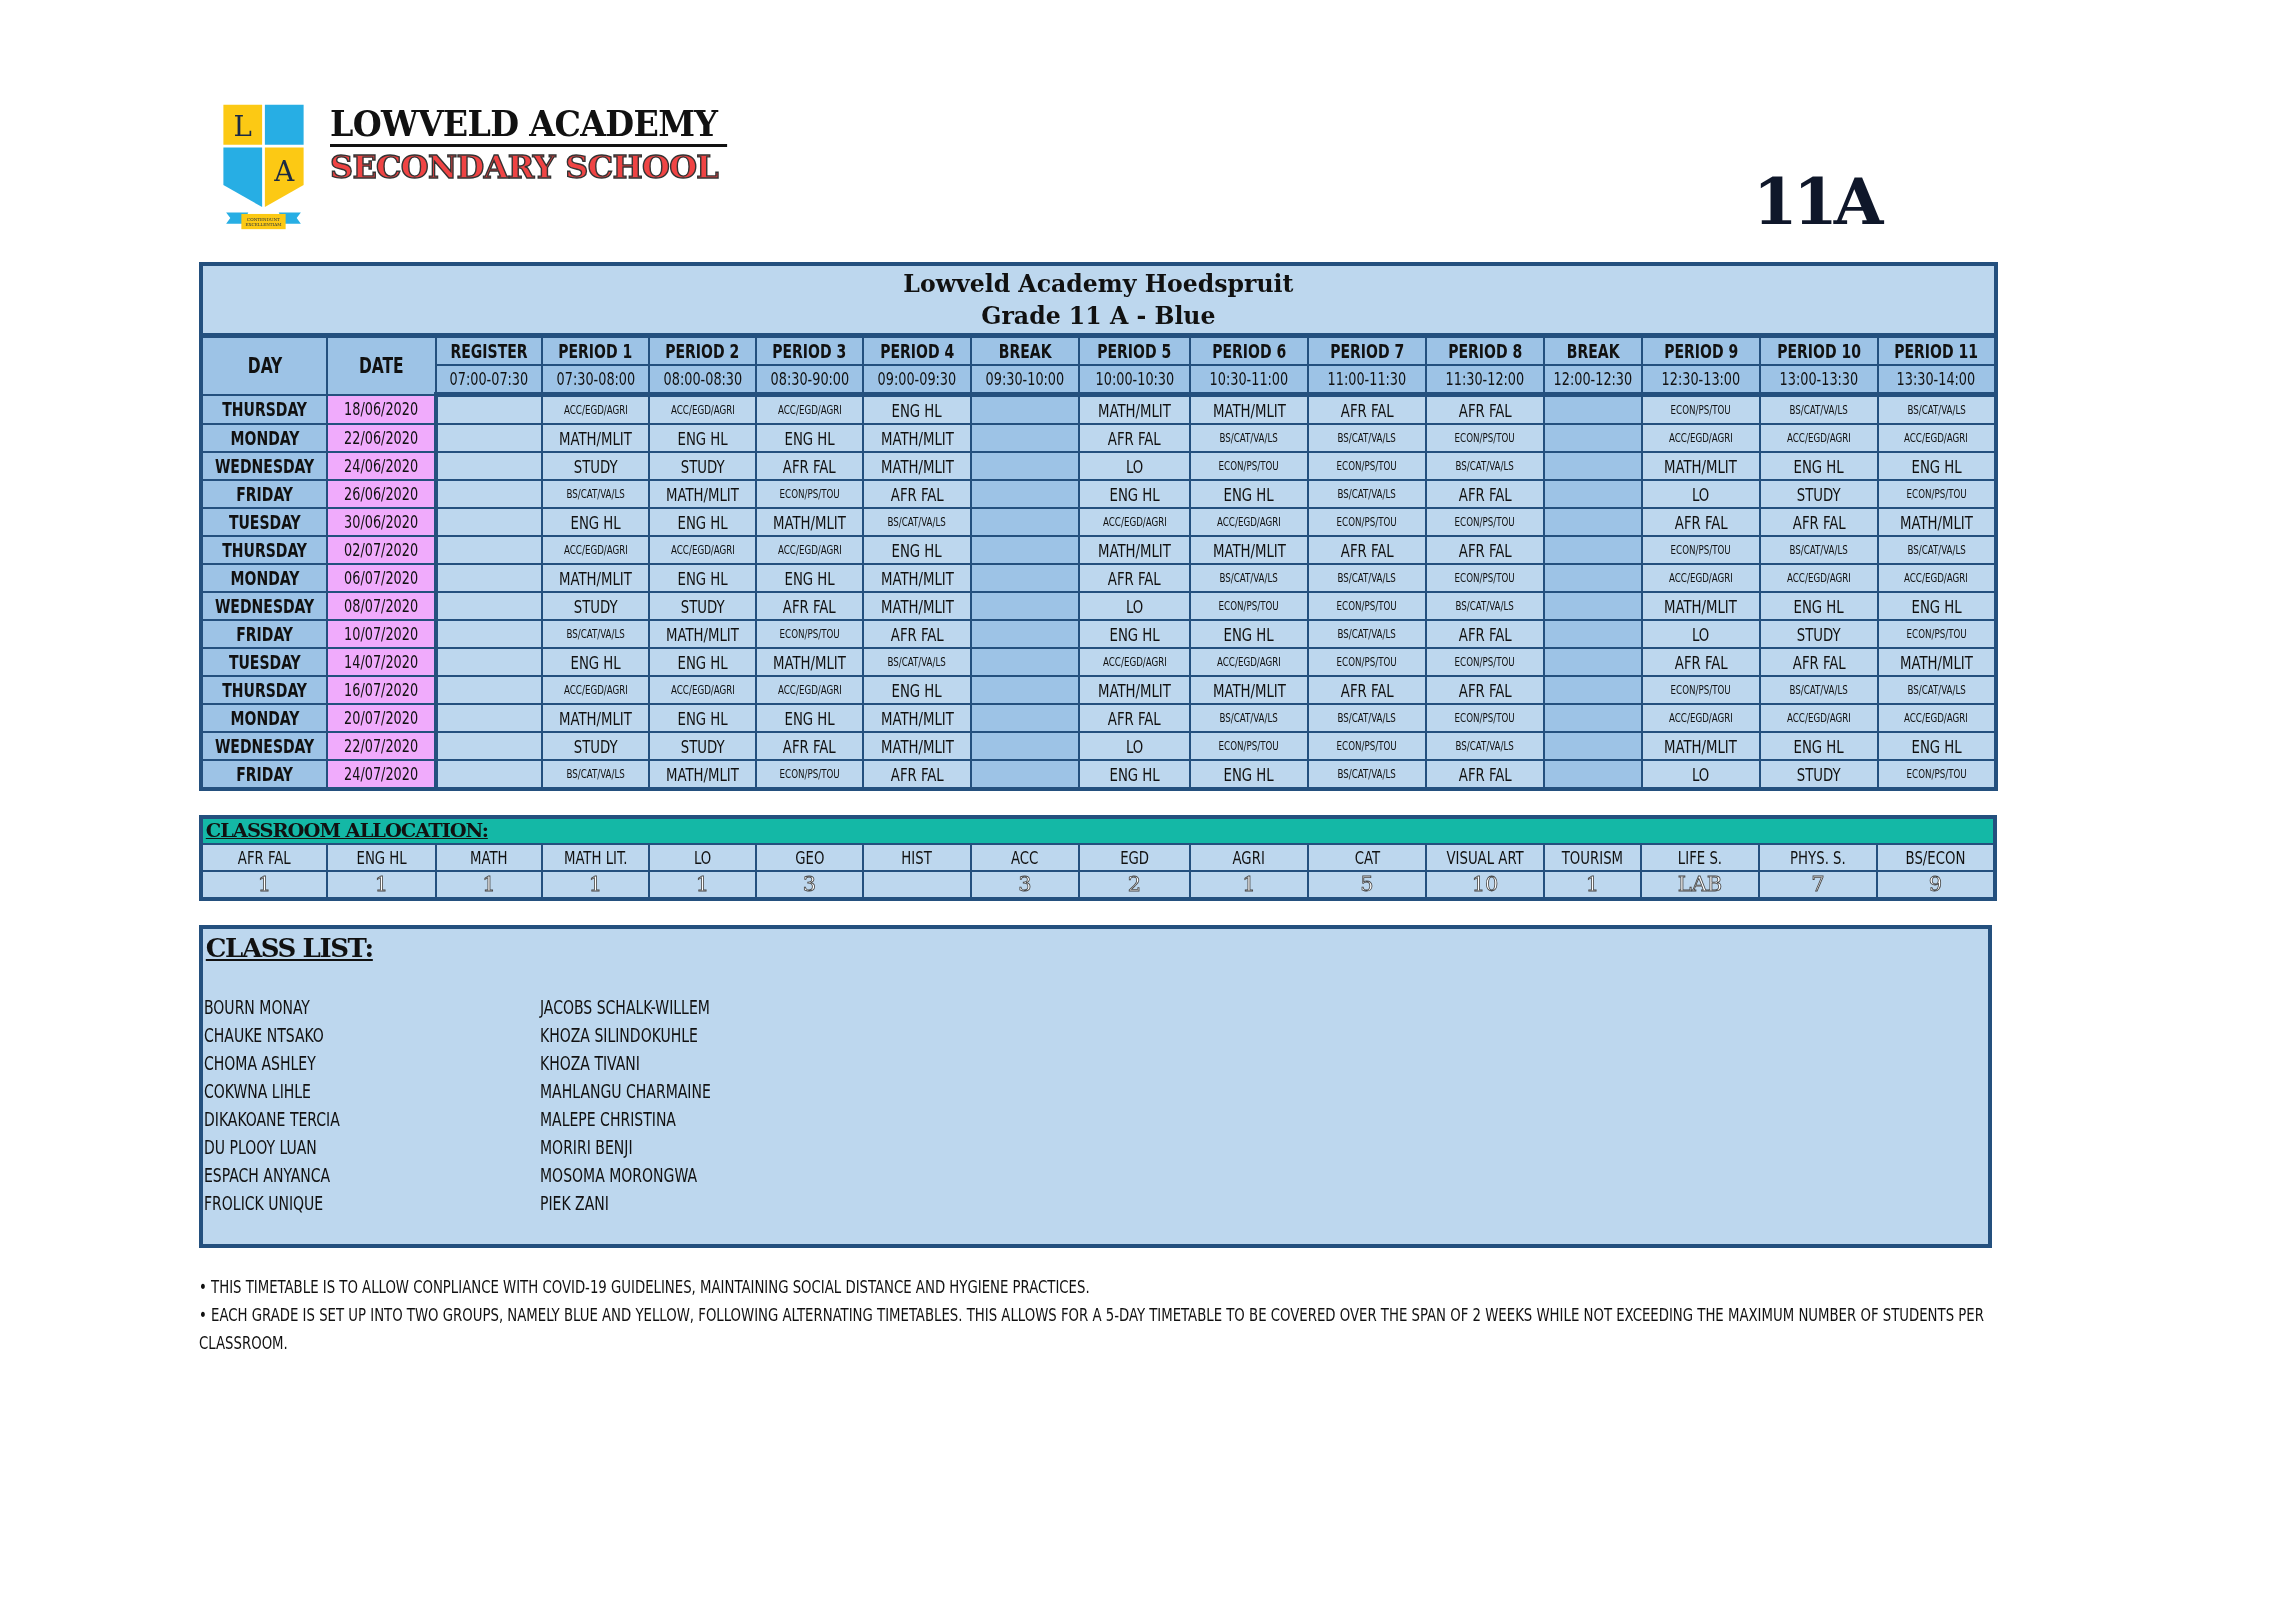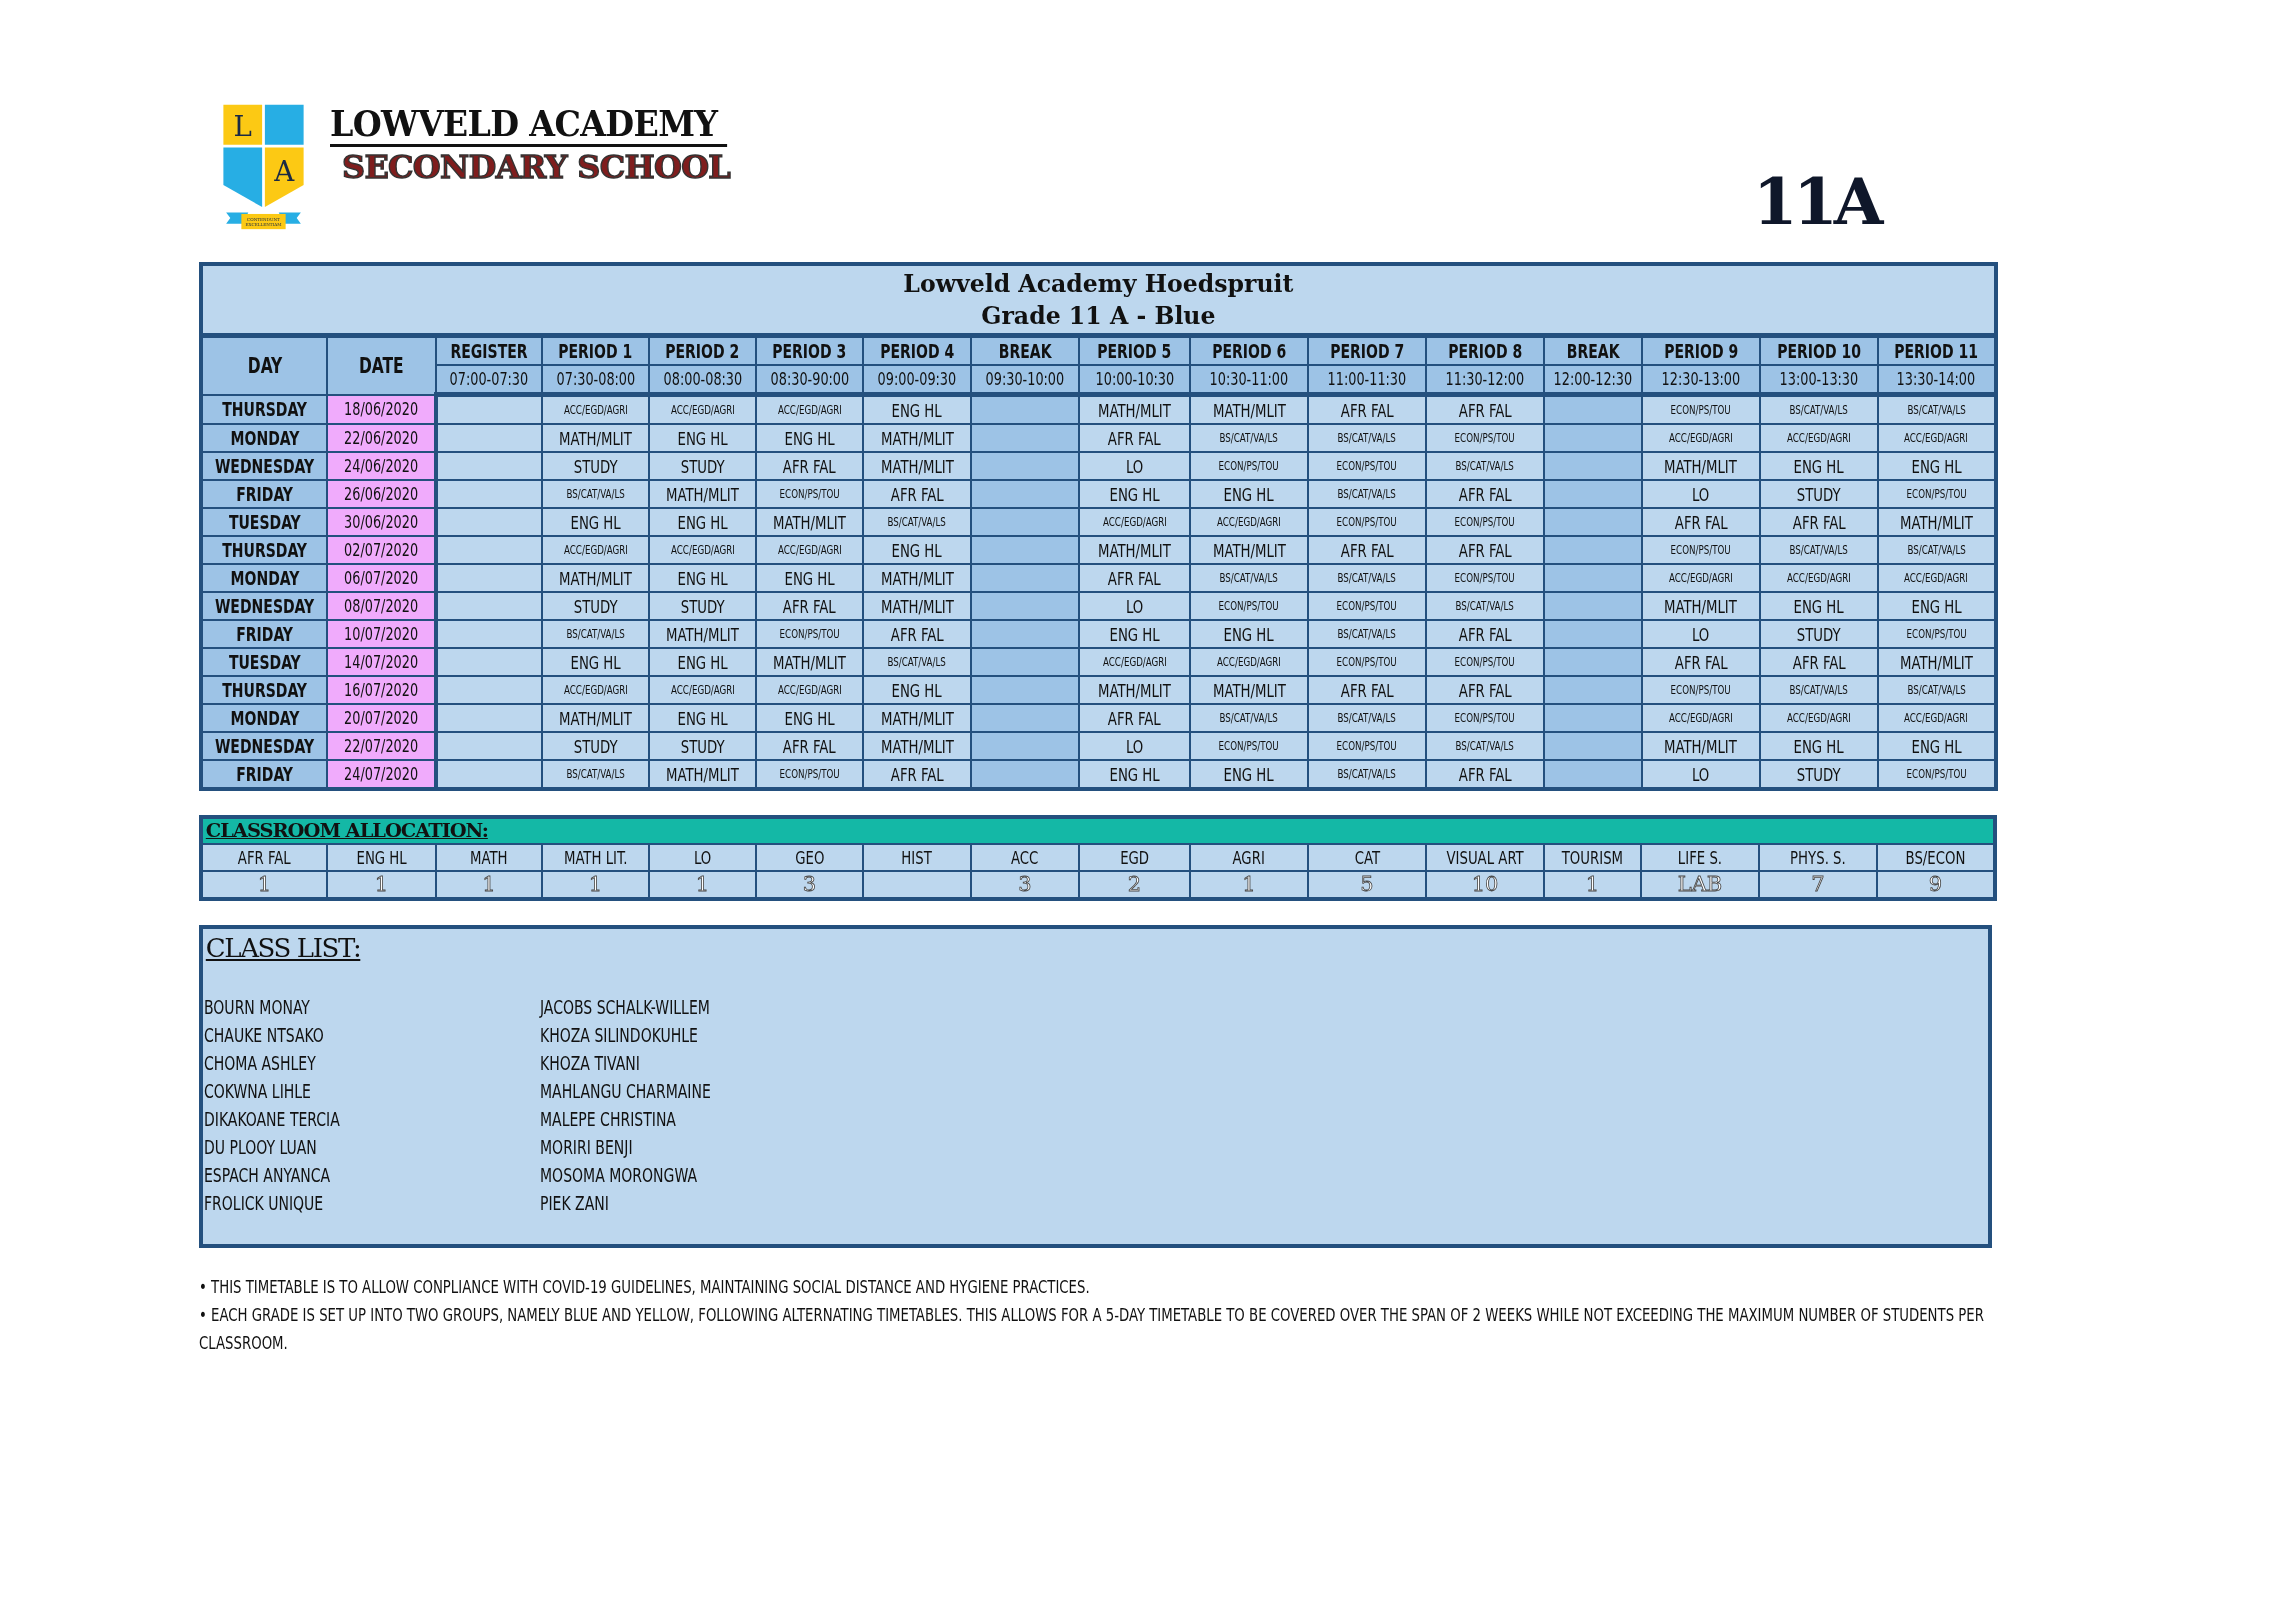--- a/index.html
+++ b/index.html
@@ -6,21 +6,21 @@
   body { width:2295px; height:1624px; position:relative; overflow:hidden;
          font-family:"DejaVu Sans Condensed","DejaVu Sans",sans-serif; color:#111; }
 
   
   #logo { position:absolute; left:222px; top:103px; width:83px; height:132px; }
   #brand { position:absolute; left:330px; top:104px; }
   #brand .t1 { font-family:"DejaVu Serif","Liberation Serif",serif; font-weight:900; font-size:35px;
                letter-spacing:-0.7px; color:#111; border-bottom:3.5px solid #111; padding-right:9.7px; line-height:40px;
                transform:scaleX(0.95); transform-origin:left; display:inline-block; }
   #brand .t2, #brand .t3 { font-family:"DejaVu Serif","Liberation Serif",serif; font-weight:bold; font-size:32px;
-               color:#7f1d1d; -webkit-text-stroke:1.4px #333; line-height:40px; letter-spacing:-0.7px;margin-left:12px; }
+               color:#ef4444; -webkit-text-stroke:1.4px #333; line-height:40px; letter-spacing:-0.7px; }
   #grade-badge { position:absolute; left:1753px; top:164px; font-family:"DejaVu Serif","Liberation Serif",serif;
                font-weight:900; font-size:64px; color:#0f172a; letter-spacing:-4.2px; }
 
   
   #timetable { position:absolute; left:199px; top:262px; border-collapse:collapse;
                border:4.2px solid #24507e; table-layout:fixed; }
   #timetable td, #timetable th { border:2.8px solid #24507e; text-align:center; vertical-align:middle;
                padding:0; overflow:hidden; white-space:nowrap; }
   #timetable .title-cell { background:#bdd7ee; height:67px; font-family:"DejaVu Serif","Liberation Serif",serif;
                font-weight:bold; font-size:23.6px; line-height:32px; border-bottom:5.6px solid #24507e; }
@@ -45,21 +45,21 @@
            text-decoration:underline; letter-spacing:-1px; }
   #alloc .subj { background:#bdd7ee; height:25px; font-size:18px; }
   #alloc .room { background:#bdd7ee; height:25px; font-family:"DejaVu Serif","Liberation Serif",serif;
            font-size:21px; color:#fff; -webkit-text-stroke:0.8px #444; }
   #alloc .subj .cell-txt { display:inline-block; transform:scaleX(0.82); }
 
   
   #classlist { position:absolute; left:199px; top:925px; width:1785px; height:315px;
            background:#bdd7ee; border:4.2px solid #24507e; }
   #classlist-title { position:absolute; left:2.8px; top:4.2px; font-family:"DejaVu Serif","Liberation Serif",serif;
-           font-weight:400; font-size:26px; text-decoration:underline; letter-spacing:-1.4px; }
+           font-weight:700; font-size:26px; text-decoration:underline; letter-spacing:-1.4px; }
   .name-col { position:absolute; top:64px; }
   .name-col div { font-size:19px; line-height:28px; transform:scaleX(0.82); transform-origin:left; white-space:nowrap; }
   #names-left { left:1.4px; }
   #names-right { left:337px; }
 
   
   #notes { position:absolute; left:199px; top:1273px; width:1805px; font-size:18px; line-height:28px; }
   #notes p { margin:0; transform:scaleX(0.82); transform-origin:left; width:122%; }
 </style>
 </head>

